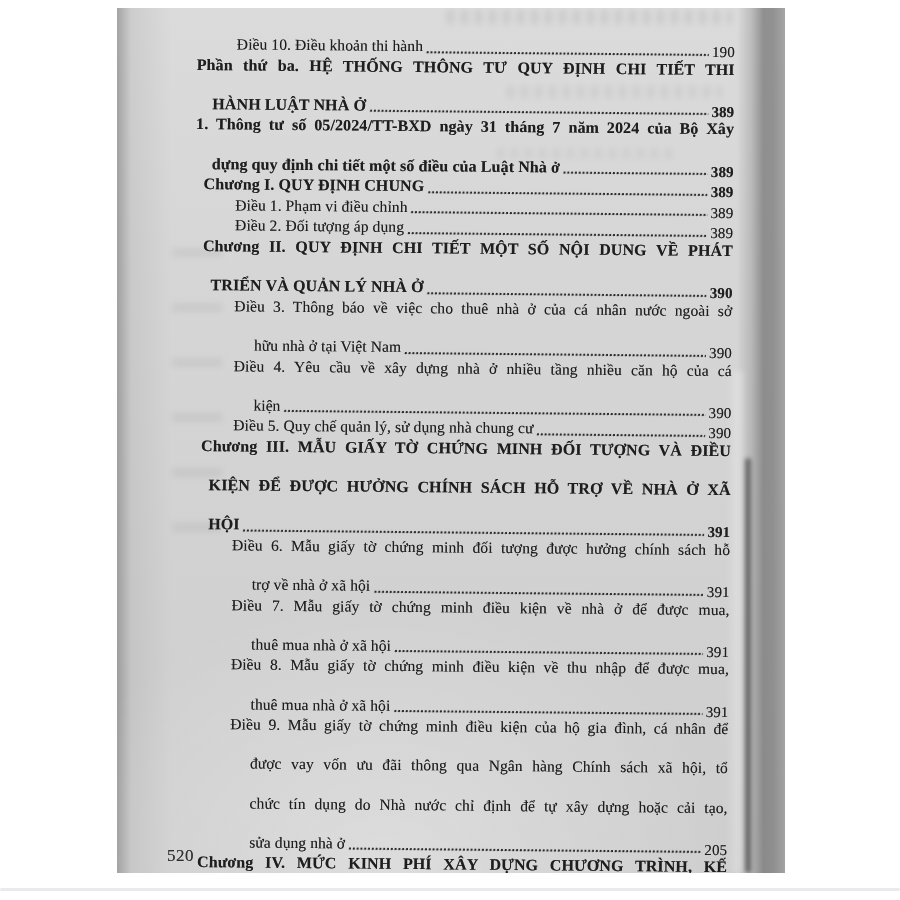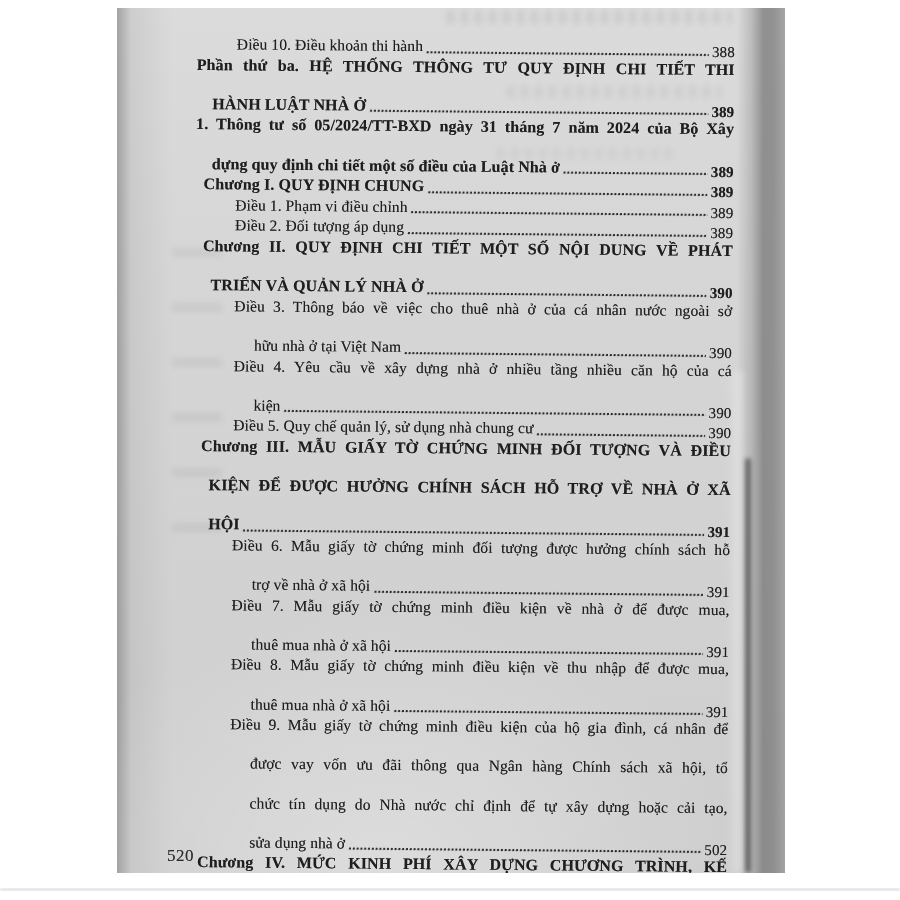--- a/index.html
+++ b/index.html
@@ -96,21 +96,21 @@
   <div class="ghost g1"></div>
   <div class="ghost g2"></div>
   <div class="ghost g4"></div>
   <div class="ghost g3"></div>
 
   <div class="toc" id="toc">
       <div class="entry article">
         <div class="line first last">
           <span class="t">Điều 10. Điều khoản thi hành</span>
           <span class="leader"></span>
-          <span class="pg">388</span>
+          <span class="pg">190</span>
         </div>
       </div>
       <div class="entry part">
         <div class="line first just">Phần thứ ba. HỆ THỐNG THÔNG TƯ QUY ĐỊNH CHI TIẾT THI</div>
         <div class="line cont last">
           <span class="t">HÀNH LUẬT NHÀ Ở</span>
           <span class="leader"></span>
           <span class="pg">389</span>
         </div>
       </div>
@@ -207,21 +207,21 @@
           <span class="pg">391</span>
         </div>
       </div>
       <div class="entry article">
         <div class="line first just">Điều 9. Mẫu giấy tờ chứng minh điều kiện của hộ gia đình, cá nhân để</div>
         <div class="line cont just">được vay vốn ưu đãi thông qua Ngân hàng Chính sách xã hội, tổ</div>
         <div class="line cont just">chức tín dụng do Nhà nước chỉ định để tự xây dựng hoặc cải tạo,</div>
         <div class="line cont last">
           <span class="t">sửa dụng nhà ở</span>
           <span class="leader"></span>
-          <span class="pg">502</span>
+          <span class="pg">205</span>
         </div>
       </div>
       <div class="entry chapter">
         <div class="line first just">Chương IV. MỨC KINH PHÍ XÂY DỰNG CHƯƠNG TRÌNH, KẾ</div>
       </div>
     </div>
 
   <div class="folio">520</div>
 </div>
 

